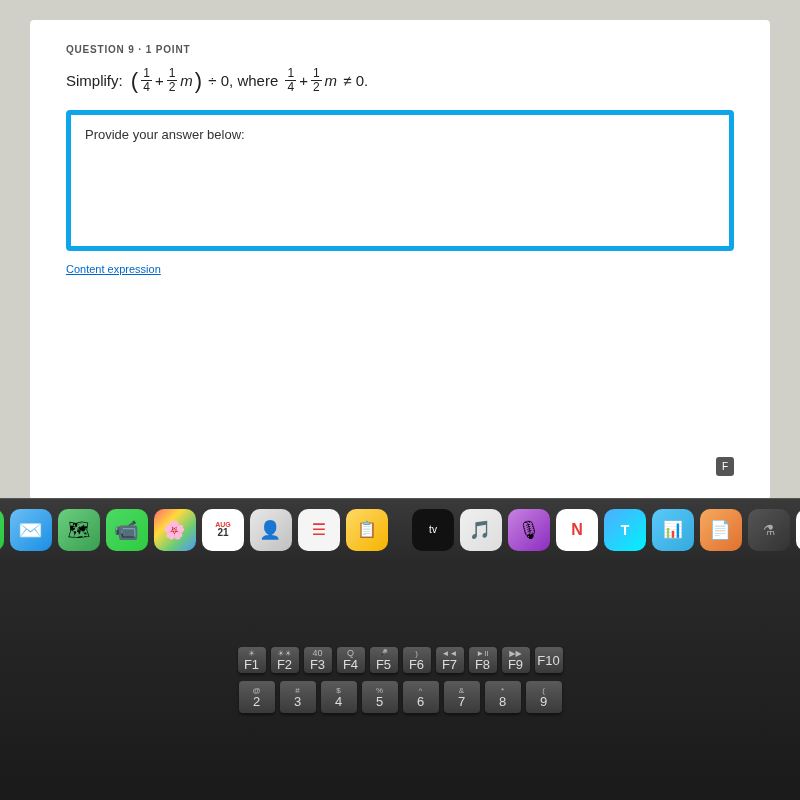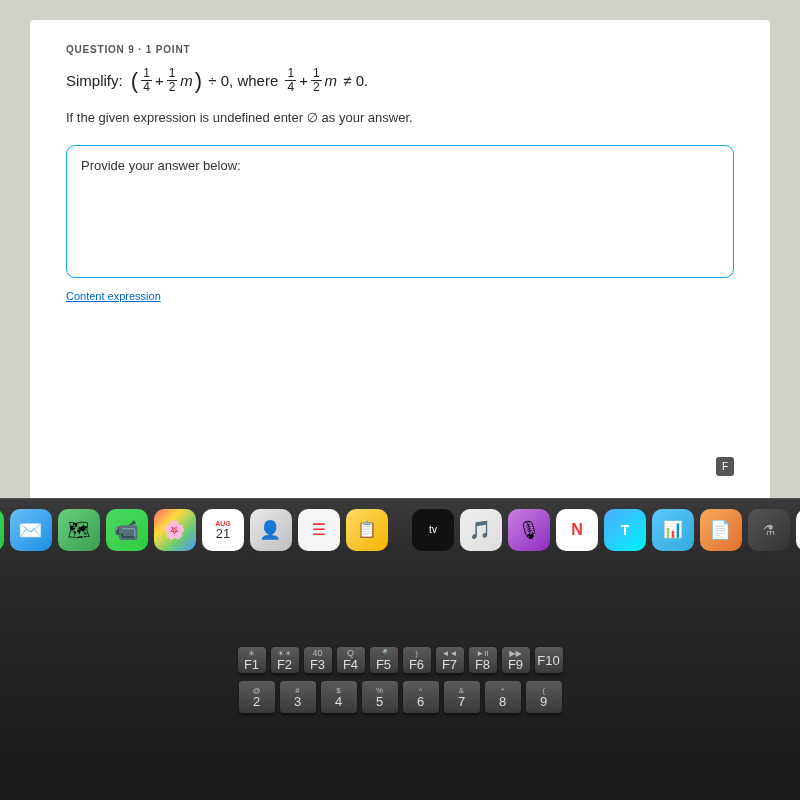--- a/index.html
+++ b/index.html
@@ -82,22 +82,22 @@
       line-height: 1;
     }
 
     .undefined-note {
       font-size: 13px;
       color: #333;
       margin-bottom: 20px;
     }
 
     .answer-section {
-      border: 1px solid #0ea5e9;
-      border-radius: 9px;
+      border: 5px solid #0ea5e9;
+      border-radius: 4px;
       padding: 12px 14px;
       min-height: 120px;
     }
 
     .answer-label {
       font-size: 13px;
       color: #333;
       margin-bottom: 8px;
     }
 
@@ -203,23 +203,23 @@
       font-weight: bold;
       line-height: 1;
       text-align: center;
     }
     .calendar-month {
       font-size: 7px;
       color: #e53935;
       text-transform: uppercase;
     }
     .calendar-day {
-      font-size: 13px;
+      font-size: 10px;
       color: #333;
-      font-weight: normal;
+      font-weight: bold;
     }
 
     
     .keyboard-area {
       position: absolute;
       top: 560px;
       left: 0;
       right: 0;
       bottom: 0;
       background: linear-gradient(to bottom, #2a2a2a, #1a1a1a);
@@ -345,21 +345,20 @@
       </span>
       <span>+</span>
       <span class="fraction">
         <span class="numerator">1</span>
         <span class="denominator">2</span>
       </span>
       <span><i>m</i></span>
       <span>&nbsp;≠ 0.</span>
     </div>
 
-    <div class="undefined-note">If the given expression is undefined enter ∅ as your answer.</div>
 
     <div class="answer-section">
       <div class="answer-label">Provide your answer below:</div>
       <textarea class="answer-input" style=""></textarea>
     </div>
 
     <div class="content-attribution">Content expression</div>
 
     <div class="flag-btn">F</div>
   </div>

